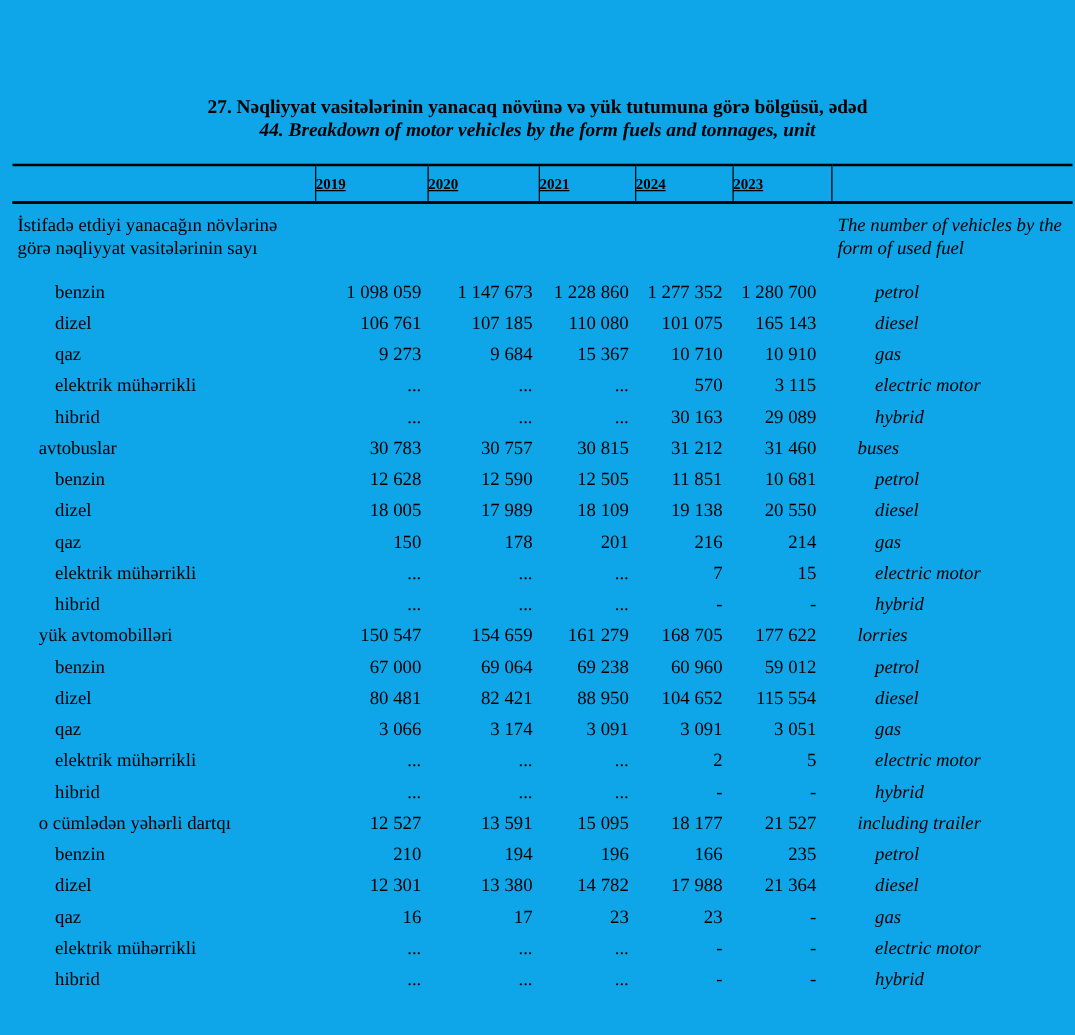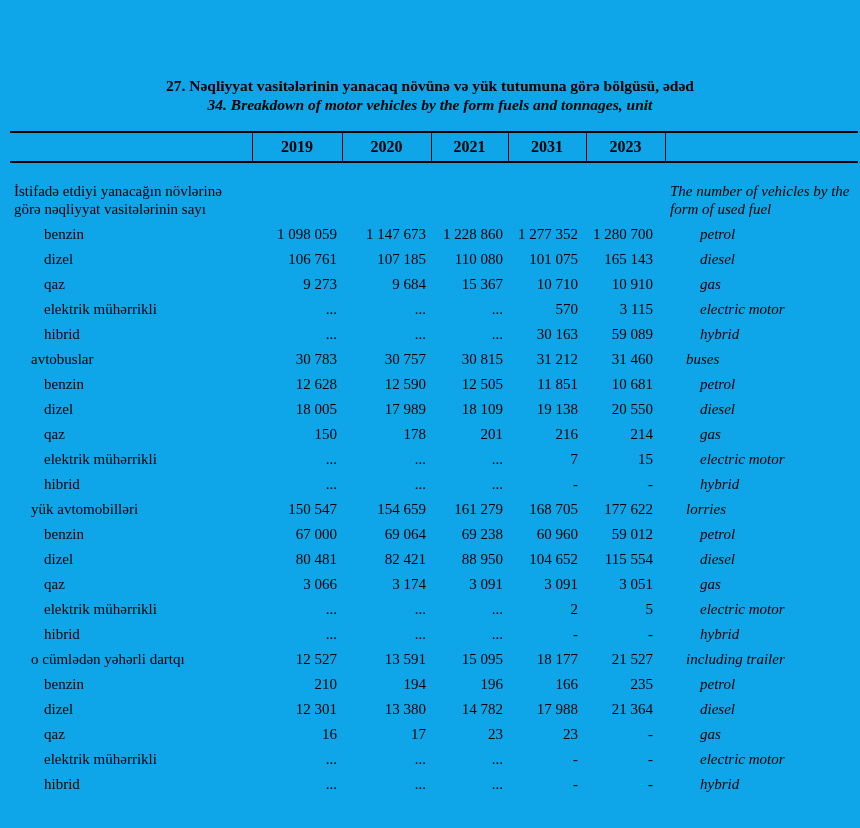--- a/index.html
+++ b/index.html
@@ -31,29 +31,30 @@
     width: 848px;
     border-collapse: collapse;
     table-layout: fixed;
     font-size: 15px;
   }
   thead th {
     height: 30px;
     border-top: 2px solid #000;
     border-bottom: 2px solid #000;
     font-weight: bold;
-    font-size: 16px;
-    text-align: center;
+    font-size: 12px;
+    text-align: left;
     vertical-align: middle;
+    text-decoration: underline;
   }
   thead th + th { border-left: 1px solid #000; }
   tbody td { vertical-align: bottom; }
   tr.intro-row td {
     vertical-align: top;
-    padding-top: 19px;
+    padding-top: 9px;
     height: 60px;
     font-size: 15px;
     line-height: 18px;
   }
   tr.data-row td { height: 25px; line-height: 25px; white-space: nowrap; }
   td.az { padding-left: 4px; }
   td.az.level-1 { padding-left: 21px; }
   td.az.level-2 { padding-left: 34px; }
   td.num { text-align: right; padding-right: 5px; }
   tr td.num:nth-child(5) { padding-right: 8px; }
@@ -63,40 +64,40 @@
   td.en.level-2 { padding-left: 35px; }
   .line { display: block; }
 </style>
 </head>
 <body>
 
 <div class="page">
 
   <div class="title-block">
     <div class="title-az">27. Nəqliyyat vasitələrinin yanacaq növünə və yük tutumuna görə bölgüsü, ədəd</div>
-    <div class="title-en">34. Breakdown of motor vehicles by the form fuels and tonnages, unit</div>
+    <div class="title-en">44. Breakdown of motor vehicles by the form fuels and tonnages, unit</div>
   </div>
 
   <table class="stat">
     <colgroup>
       <col style="width:242px">
       <col style="width:90px">
       <col style="width:89px">
       <col style="width:77px">
       <col style="width:78px">
       <col style="width:79px">
       <col style="width:193px">
     </colgroup>
     <thead>
       <tr>
         <th></th>
         <th>2019</th>
         <th>2020</th>
         <th>2021</th>
-        <th>2031</th>
+        <th>2024</th>
         <th>2023</th>
         <th></th>
       </tr>
     </thead>
     <tbody>
       <tr class="intro-row">
         <td class="az">
           <span class="line">İstifadə etdiyi yanacağın növlərinə</span>
           <span class="line">görə nəqliyyat vasitələrinin sayı</span>
         </td>
@@ -145,21 +146,21 @@
       <td class="num">570</td>
       <td class="num">3 115</td>
       <td class="en level-2">electric motor</td>
     </tr>
         <tr class="data-row">
       <td class="az level-2">hibrid</td>
       <td class="num">...</td>
       <td class="num">...</td>
       <td class="num">...</td>
       <td class="num">30 163</td>
-      <td class="num">59 089</td>
+      <td class="num">29 089</td>
       <td class="en level-2">hybrid</td>
     </tr>
         <tr class="data-row">
       <td class="az level-1">avtobuslar</td>
       <td class="num">30 783</td>
       <td class="num">30 757</td>
       <td class="num">30 815</td>
       <td class="num">31 212</td>
       <td class="num">31 460</td>
       <td class="en level-1">buses</td>

